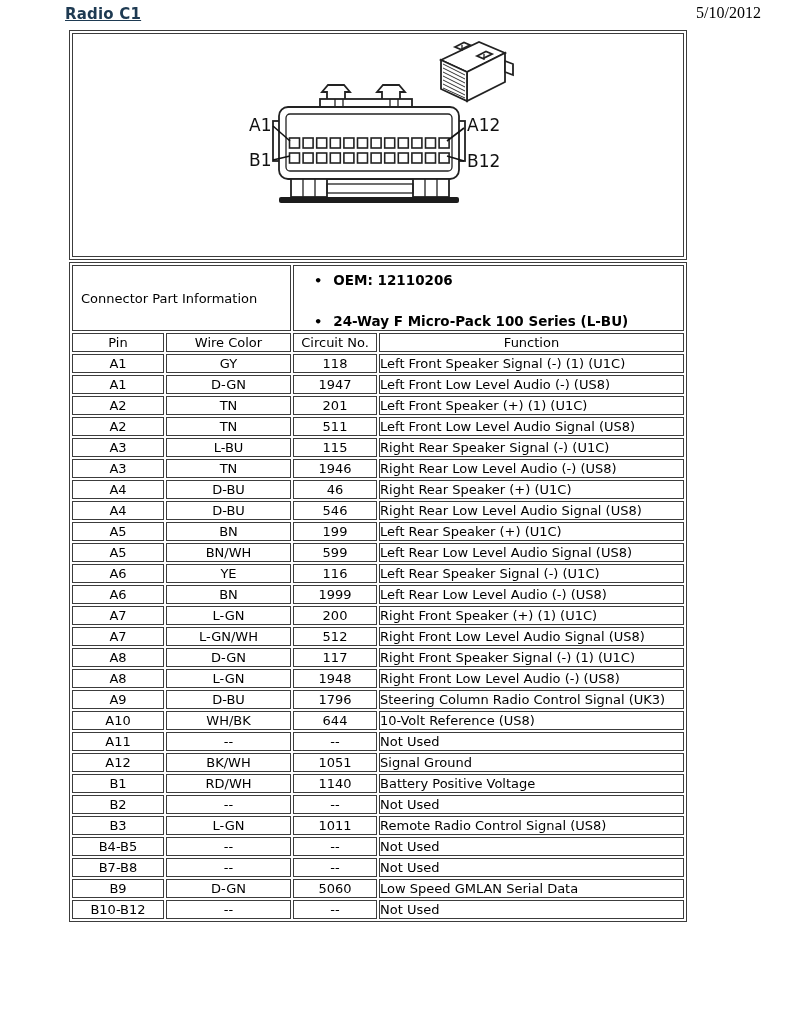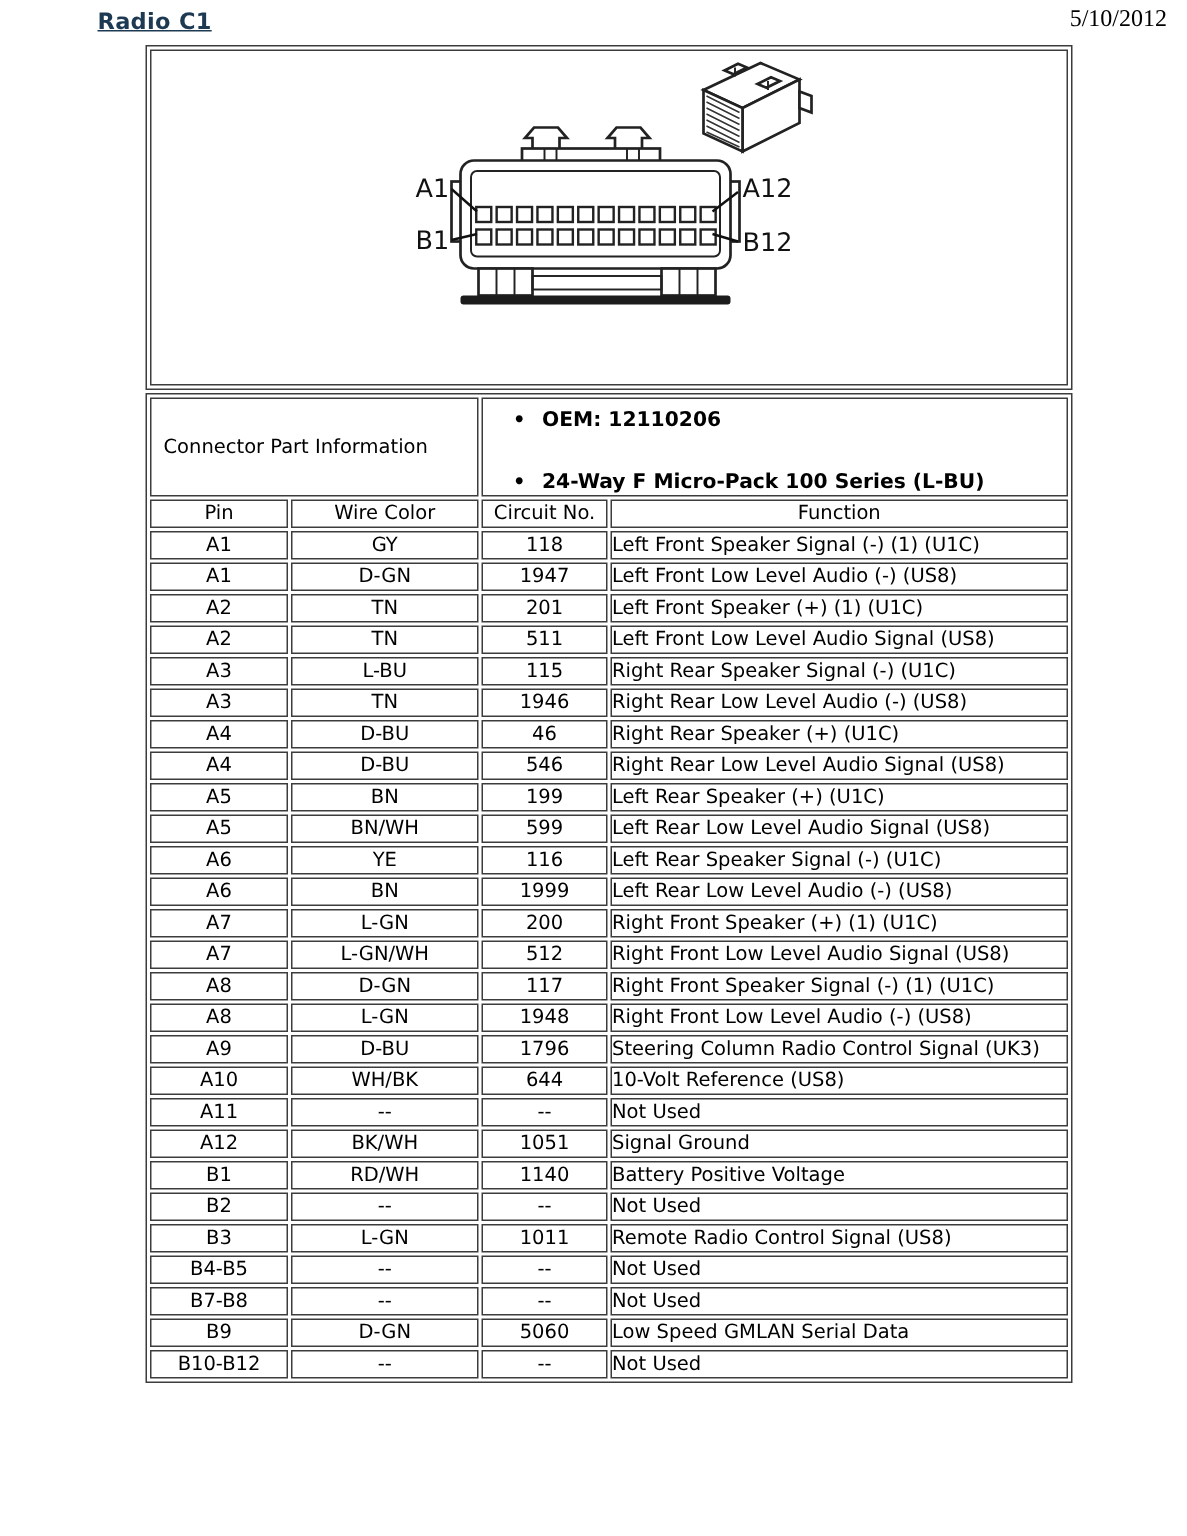--- a/index.html
+++ b/index.html
@@ -4,24 +4,24 @@
 <style>
   * { margin:0; padding:0; box-sizing:border-box; }
   html,body { background:#fff; width:791px; }
   body { font-family:"DejaVu Sans","Liberation Sans",sans-serif; color:#000; }
 
   .page { width:791px; height:1024px; position:relative; background:#fff; }
 
   .page-header { position:absolute; top:4px; left:0; width:100%; height:24px; }
   .title { position:absolute; left:65px; top:1px; font-size:15px; font-weight:bold;
            text-decoration:underline; letter-spacing:0.2px; }
-  .date  { position:absolute; right:13px; top:0; font-family:"Liberation Serif","DejaVu Serif",serif;
+  .date  { position:absolute; right:30px; top:0; font-family:"Liberation Serif","DejaVu Serif",serif;
            font-size:16px; color:#000; }
 
-  .sheet { position:absolute; left:69px; top:30px; width:618px;margin-left:28px; }
+  .sheet { position:absolute; left:69px; top:30px; width:618px; }
 
   
   .figure-box { border:1px solid #3c3c3c; padding:2px; background:#fff; }
   .figure-inner { border:1px solid #3c3c3c; height:224px; position:relative; overflow:hidden; }
   .figure-inner svg { display:block; }
 
   .ln   { stroke:#222; stroke-width:1.8; fill:#fff; }
   .lnthin { stroke:#222; stroke-width:1.3; fill:none; }
   .pin  { fill:#fff; stroke:#222; stroke-width:1.6; }
   .leader { stroke:#111; stroke-width:1.6; fill:none; }

